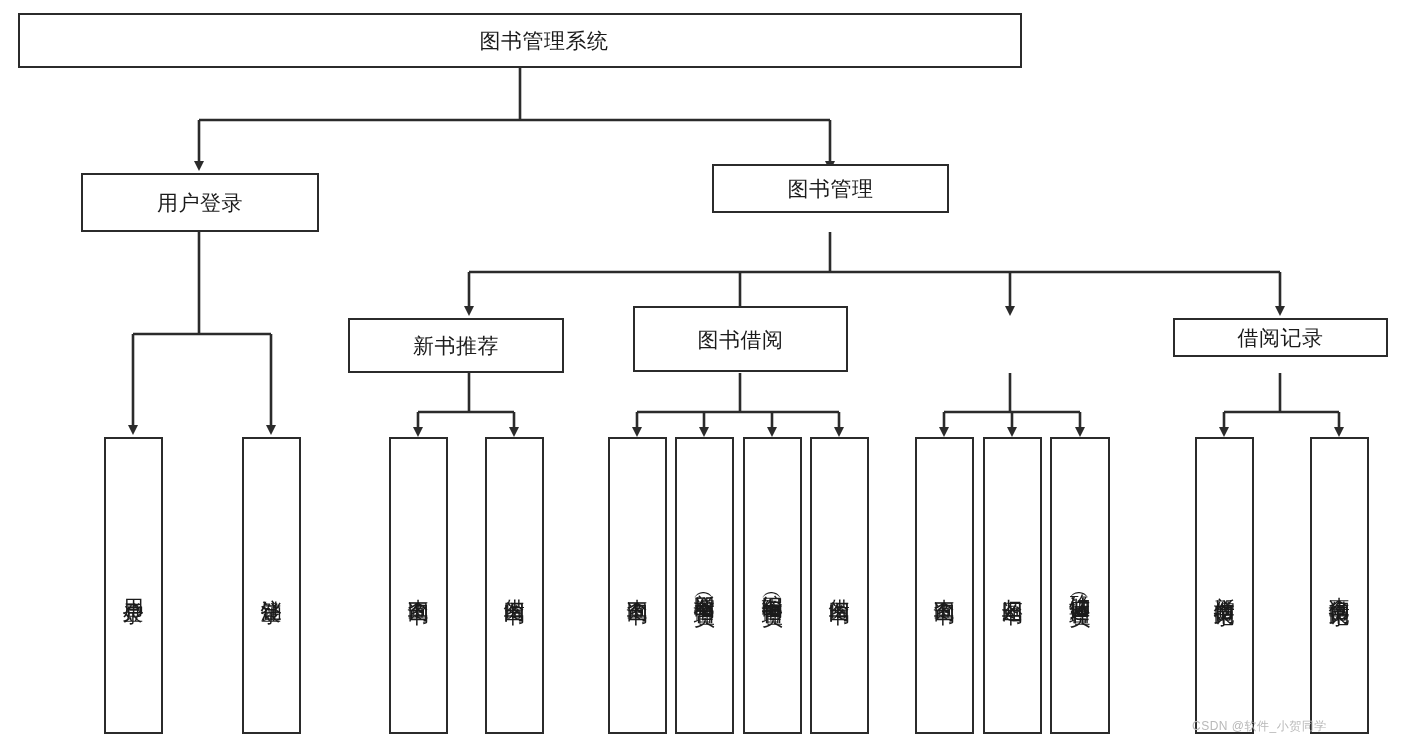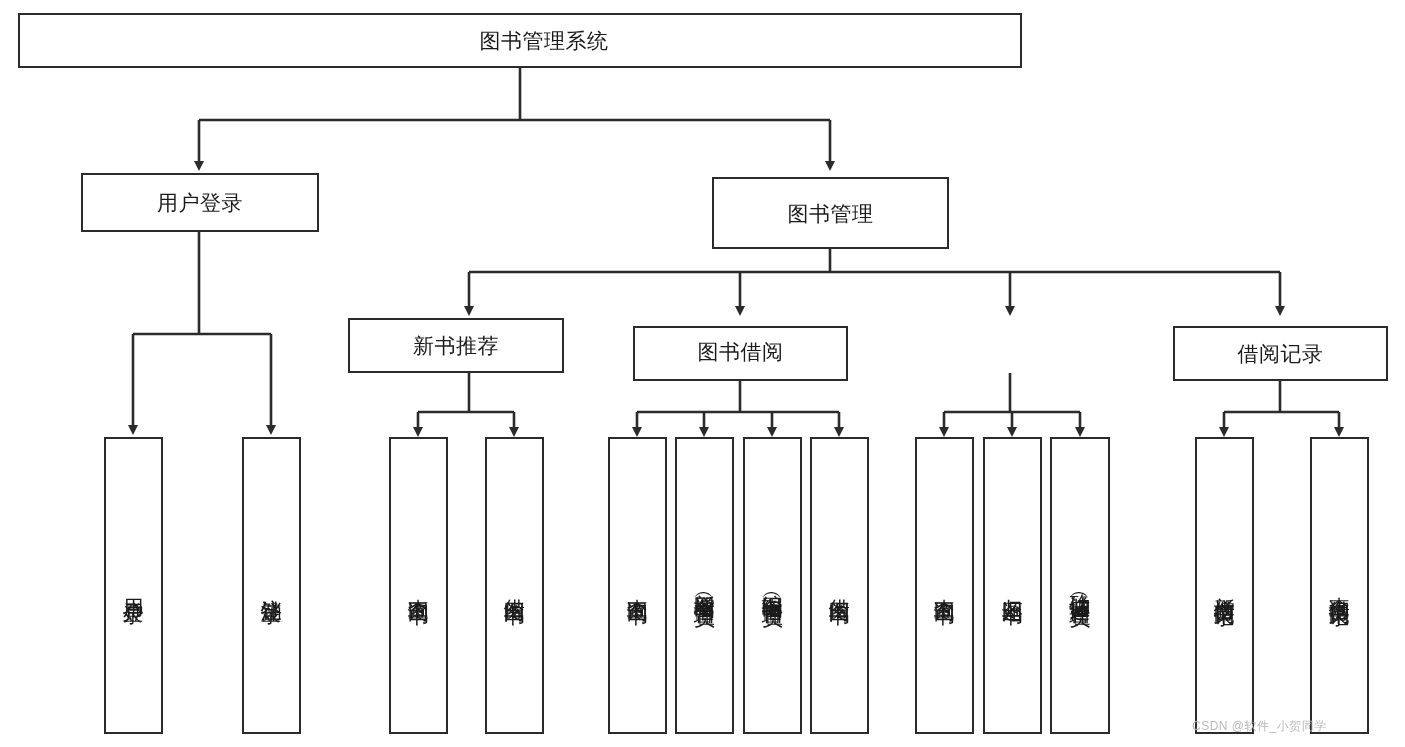--- a/index.html
+++ b/index.html
@@ -110,31 +110,31 @@
       </g>
   </svg>
 
   <div class="node horiz" style="left: 18px; top: 13px; width: 1004px; height: 55px; padding-left: 48px;">
     <span>图书管理系统</span>
   </div>
 
   <div class="node horiz" style="left: 81px; top: 173px; width: 238px; height: 59px;">
     <span>用户登录</span>
   </div>
-  <div class="node horiz" style="left: 712px; top: 177px; width: 237px; height: 72px;">
+  <div class="node horiz" style="left: 712px; top: 164px; width: 237px; height: 49px;">
     <span>图书管理</span>
   </div>
 
   <div class="node horiz" style="left: 348px; top: 318px; width: 216px; height: 55px;">
     <span>新书推荐</span>
   </div>
-  <div class="node horiz" style="left: 633px; top: 326px; width: 215px; height: 55px; font-family: Liberation Mono, monospace;">
+  <div class="node horiz" style="left: 633px; top: 306px; width: 215px; height: 66px;">
     <span>图书借阅</span>
   </div>
-  <div class="node horiz" style="left: 1173px; top: 318px; width: 215px; height: 55px; margin-top: 8px;">
+  <div class="node horiz" style="left: 1173px; top: 318px; width: 215px; height: 39px;">
     <span>借阅记录</span>
   </div>
 
   <div class="node vert" style="left: 104px; top: 437px; width: 59px; height: 297px;">
     <span class="vtext">用户登录</span>
   </div>
   <div class="node vert" style="left: 242px; top: 437px; width: 59px; height: 297px;">
     <span class="vtext">注销登录</span>
   </div>
   <div class="node vert" style="left: 389px; top: 437px; width: 59px; height: 297px;">

